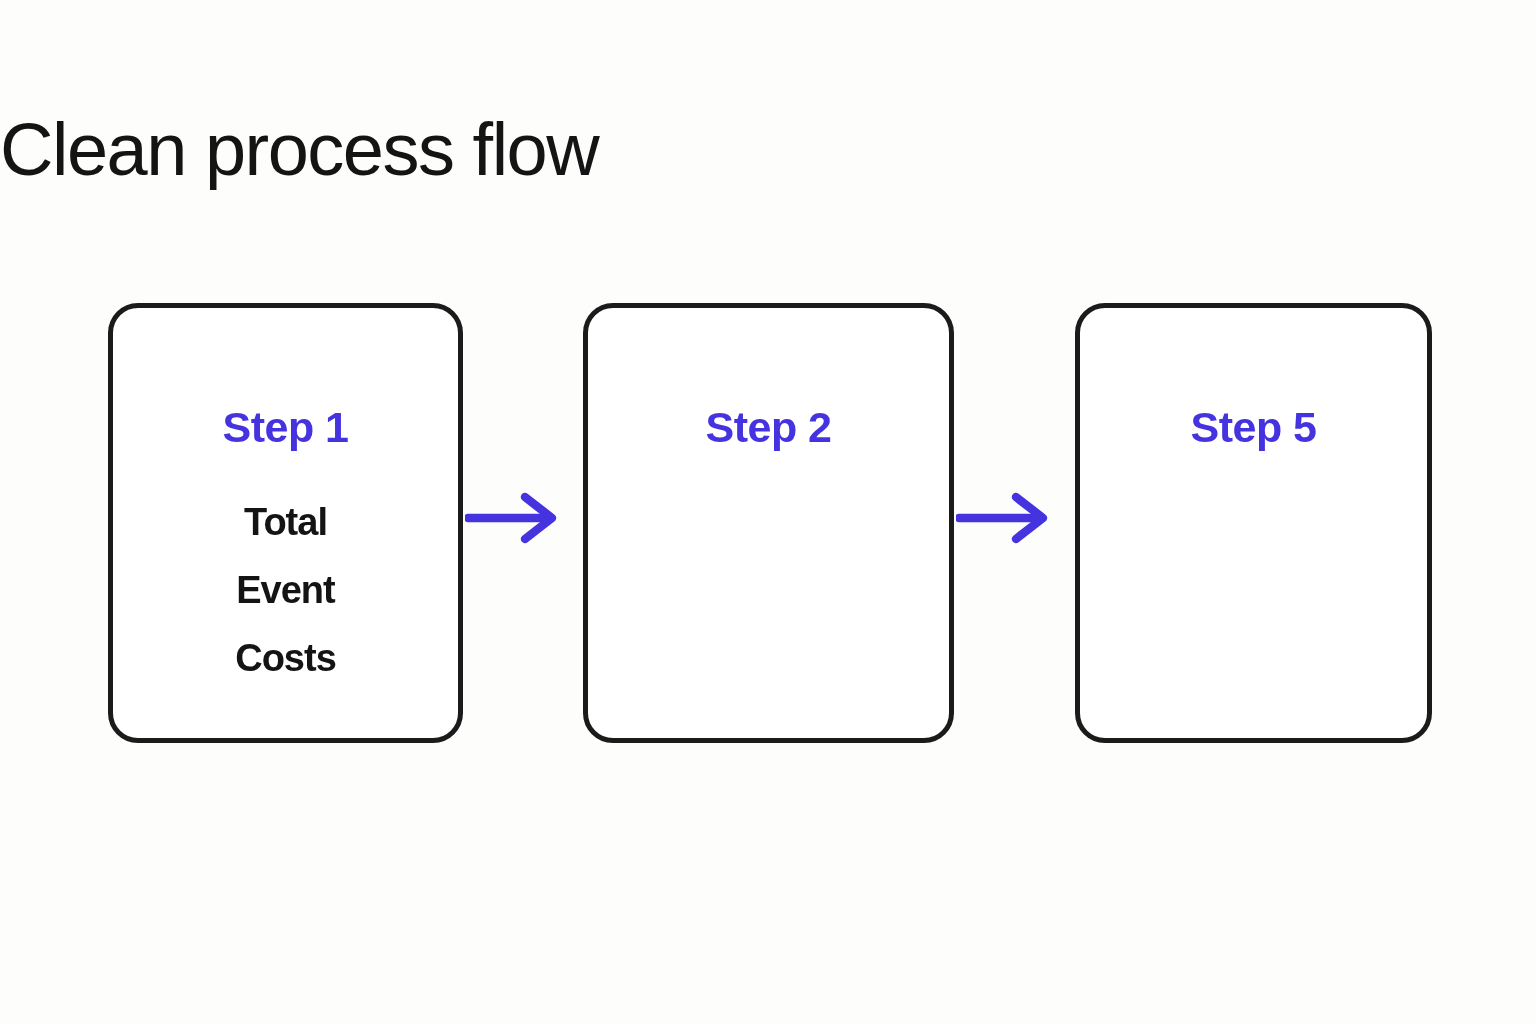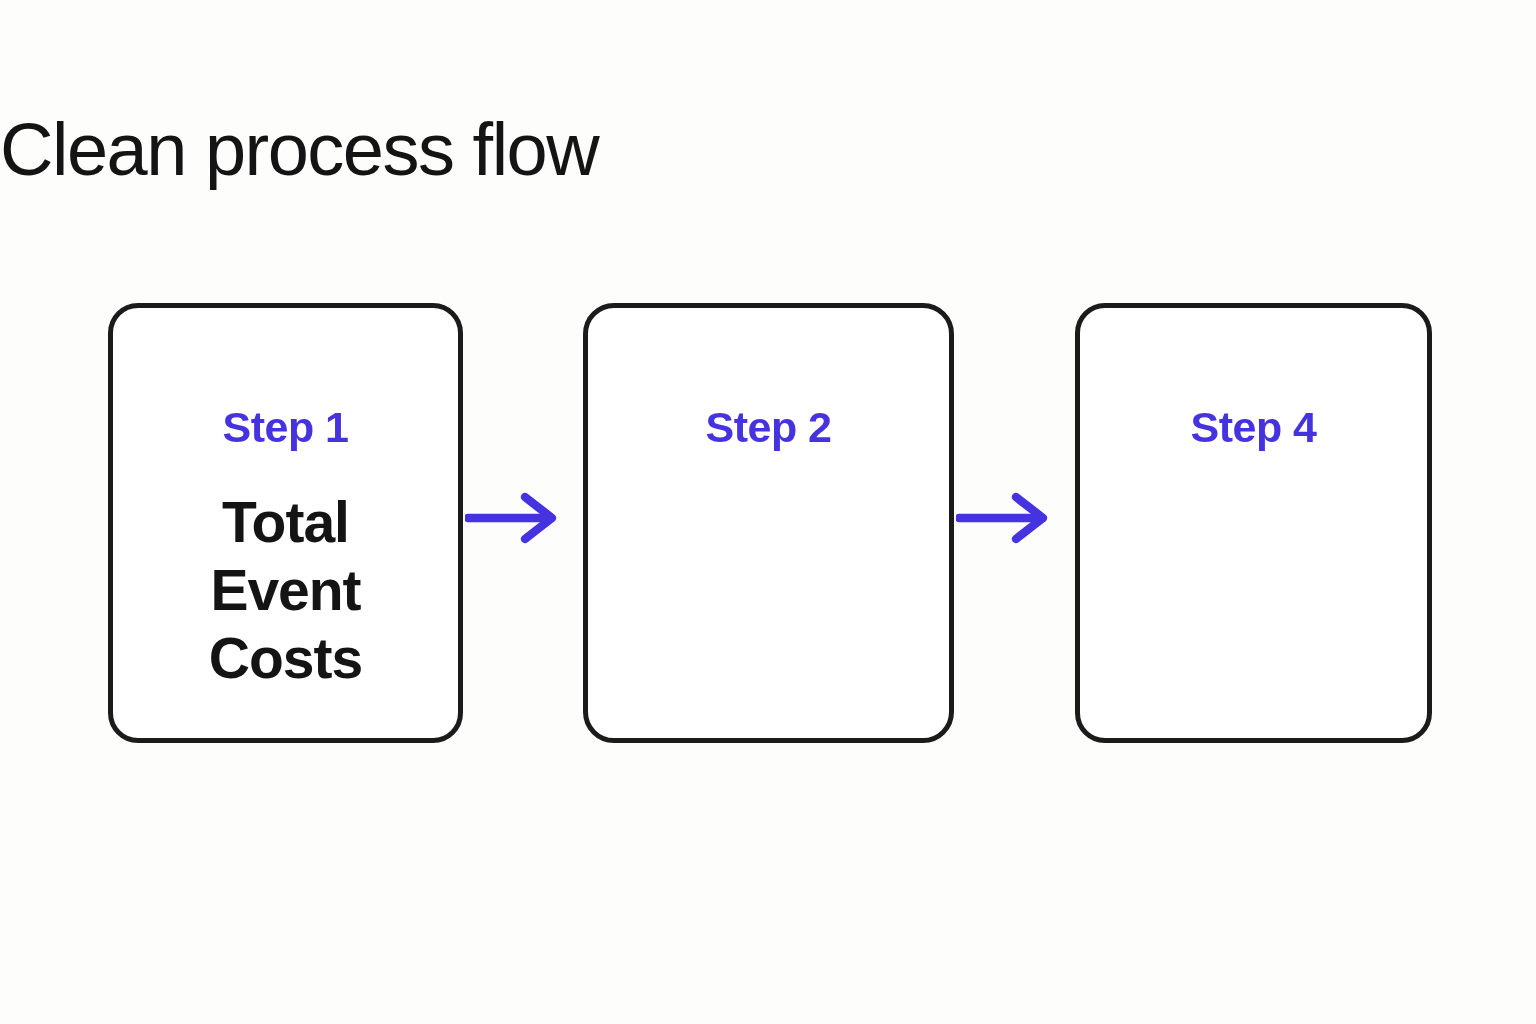--- a/index.html
+++ b/index.html
@@ -53,34 +53,34 @@
     letter-spacing: -0.5px;
     color: var(--accent);
     margin-top: 21px;
   }
   .step-title {
     position: absolute;
     top: 180px;
     left: 0;
     width: 100%;
     text-align: center;
-    font-size: 57px;
+    font-size: 38px;
     line-height: 68px;
     font-weight: 700;
     letter-spacing: -1px;
     color: var(--text);
     white-space: pre-line;
   }
   .arrow {
     position: absolute;
     top: 490px;
     color: var(--accent);
   }
   .box-1 { left: 108px;  width: 355px; }
-  .box-2 { left: 583px;  width: 371px; border-radius: 31px; }
+  .box-2 { left: 583px;  width: 371px; }
   .box-3 { left: 1075px; width: 357px; }
   .arrow-1 { left: 465px; }
   .arrow-2 { left: 956px; }
 </style>
 </head>
 <body>
 
 <div class="canvas">
 
   <h1 class="title">Clean process flow</h1>
@@ -100,16 +100,16 @@
   <div class="step-box box-2">
     <div class="step-label">Step 2</div>
   </div>
 
   <svg class="arrow arrow-2" width="94" height="56" viewBox="0 0 94 56" aria-hidden="true">
     <path d="M3 28 H85" fill="none" stroke="currentColor" stroke-width="8.5" stroke-linecap="round"></path>
     <path d="M60 7 L87 28 L60 49" fill="none" stroke="currentColor" stroke-width="8.5" stroke-linecap="round" stroke-linejoin="round"></path>
   </svg>
 
   <div class="step-box box-3">
-    <div class="step-label">Step 4</div>
+    <div class="step-label">Step 5</div>
   </div>
 
 </div>
 
 </body></html>

